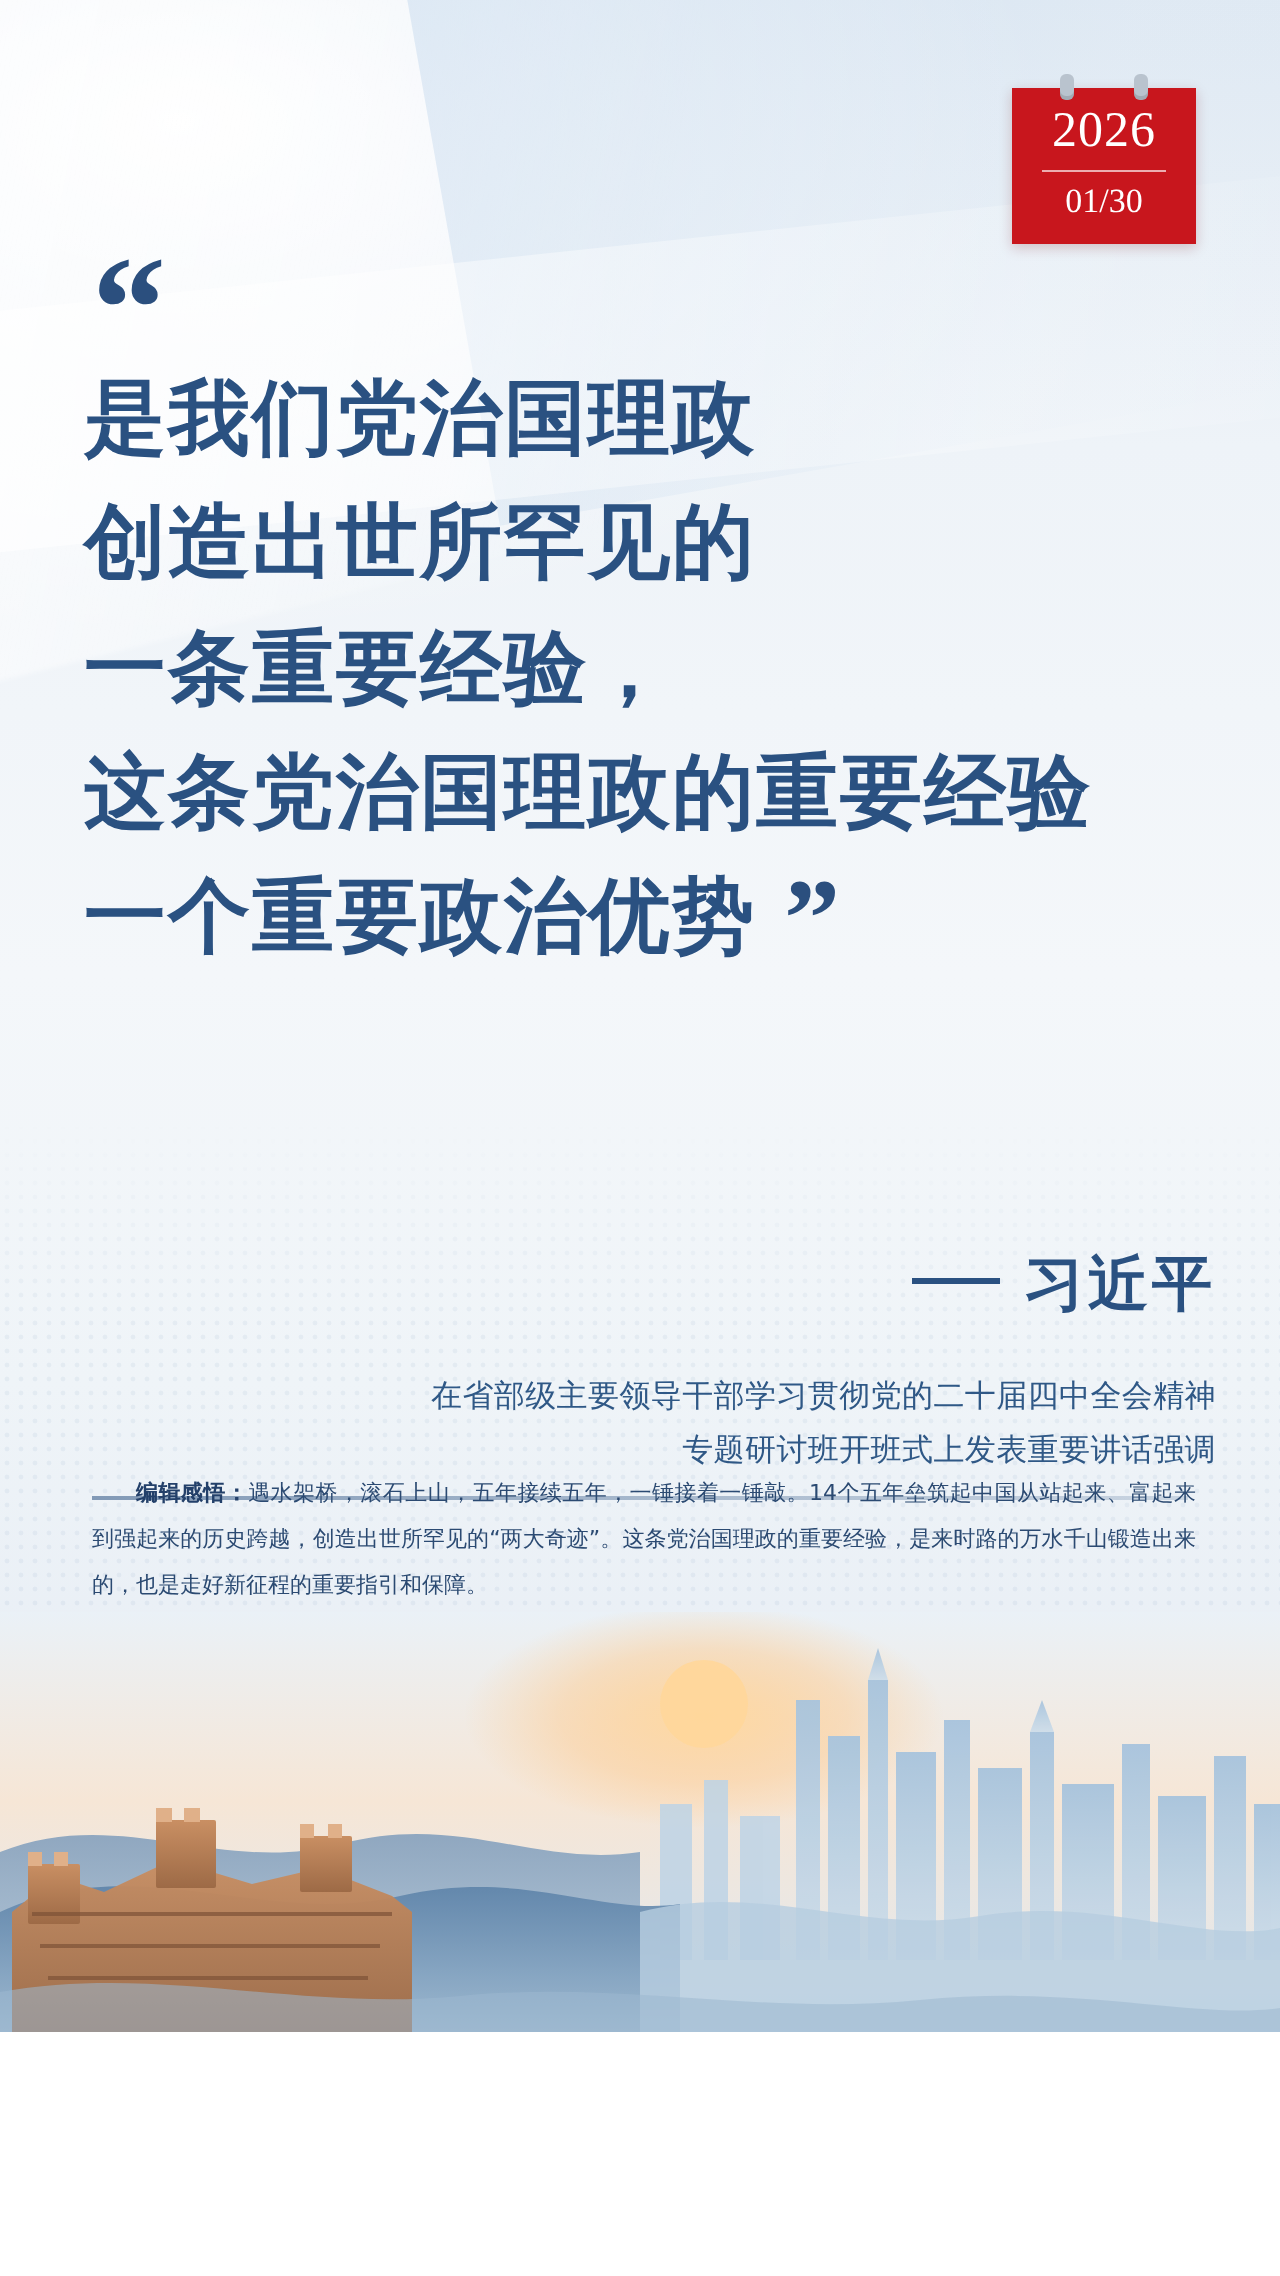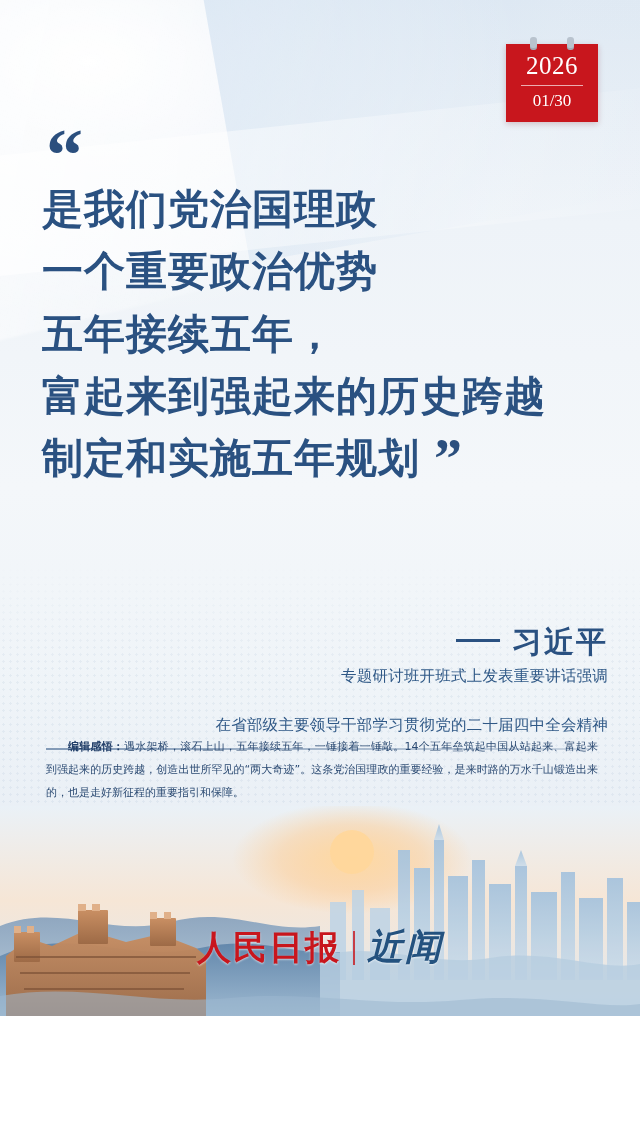--- a/index.html
+++ b/index.html
@@ -254,34 +254,34 @@
     </div>
     <div class="year">2026</div>
     <div class="rule"></div>
     <div class="date">01/30</div>
   </div>
 
   <div class="quote-open">“</div>
 
   <div class="quote-lines">
     <div class="qline">是我们党治国理政</div>
-    <div class="qline">一个重要政治优势</div>
-    <div class="qline">五年接续五年，</div>
-    <div class="qline">富起来到强起来的历史跨越</div>
+    <div class="qline">创造出世所罕见的</div>
+    <div class="qline">一条重要经验，</div>
+    <div class="qline">这条党治国理政的重要经验</div>
     <div class="qline">
-      <span class="qline-last">制定和实施五年规划</span><span class="quote-close">”</span>
+      <span class="qline-last">一个重要政治优势</span><span class="quote-close">”</span>
     </div>
   </div>
 
   <div class="attrib">
     <div class="name">
       <span class="dash"></span><span>习近平</span>
     </div>
+    <div class="sub">在省部级主要领导干部学习贯彻党的二十届四中全会精神</div>
     <div class="sub" style="margin-top:0">专题研讨班开班式上发表重要讲话强调</div>
-    <div class="sub">在省部级主要领导干部学习贯彻党的二十届四中全会精神</div>
   </div>
 
   <div class="divider"></div>
 
   <div class="note">
     <b>编辑感悟：</b><span>遇水架桥，滚石上山，五年接续五年，一锤接着一锤敲。14个五年垒筑起中国从站起来、富起来到强起来的历史跨越，创造出世所罕见的“两大奇迹”。这条党治国理政的重要经验，是来时路的万水千山锻造出来的，也是走好新征程的重要指引和保障。</span>
   </div>
 
   <div class="scene">
     <svg width="640" height="210" viewBox="0 0 640 210" preserveAspectRatio="none">
@@ -361,19 +361,14 @@
             <rect x="92" y="98" width="8" height="7"></rect>
           <rect x="150" y="106" width="7" height="7"></rect>
             <rect x="164" y="106" width="7" height="7"></rect>
         </g>
       </g>
 
       <path d="M0,190 C80,176 150,200 230,192 C310,184 380,202 460,194 C540,186 600,204 640,198 L640,210 L0,210 Z" fill="#9db8d0" opacity="0.55"></path>
     </svg>
   </div>
 
-  <div class="logo-row">
-    <span class="logo-red">人民日报</span>
-    <span class="logo-sep"></span>
-    <span class="logo-blue">近闻</span>
-  </div>
 
 </div>
 
 </body></html>

